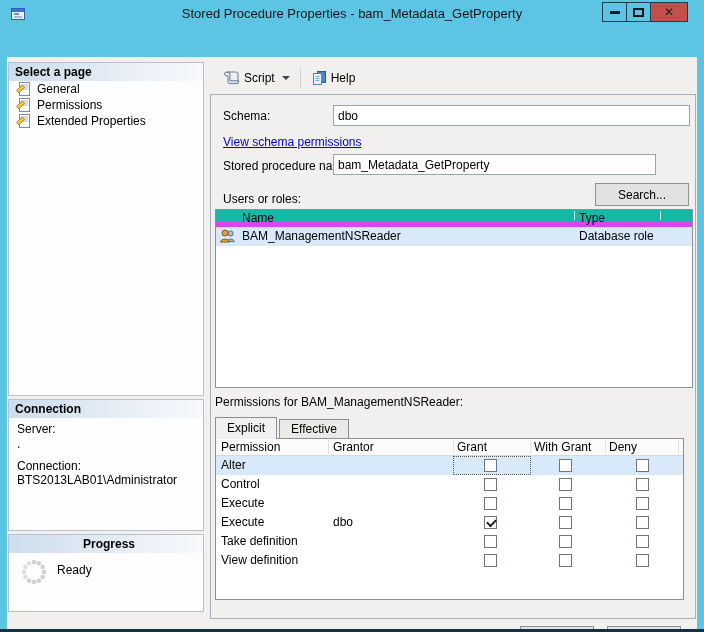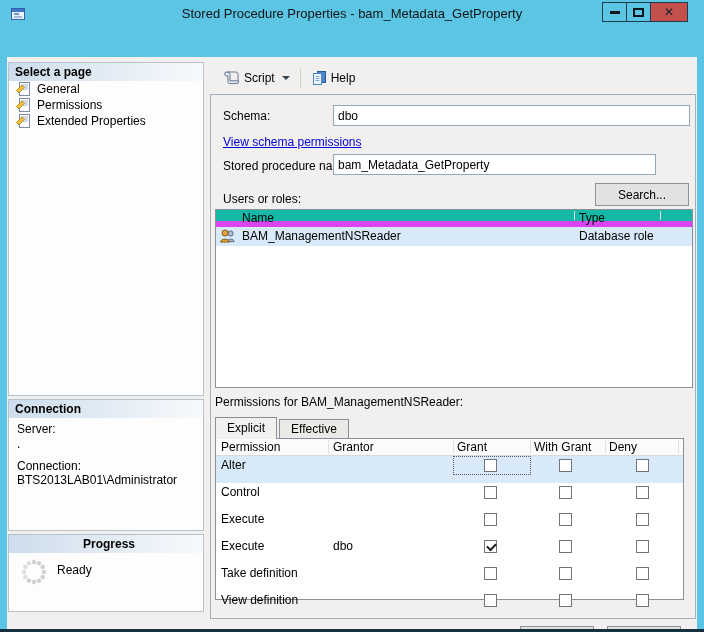--- a/index.html
+++ b/index.html
@@ -61,21 +61,21 @@
   .row-icon{position:absolute;left:3px;top:1px;}
 
   
   .tabs{position:absolute;left:4px;top:321px;height:22px;display:flex;align-items:flex-end;}
   .tab{padding:0 11px;border:1px solid #8a9097;border-bottom:none;line-height:19px;cursor:default;}
   .tab.active{height:22px;line-height:21px;background:#f1f0ee;position:relative;z-index:2;margin-bottom:-1px;}
   .tab.inactive{height:19px;background:#eceae7;margin-left:2px;}
   .perm-table{position:absolute;left:4px;top:343px;width:469px;height:162px;background:#fff;border:1px solid #8a9097;}
   .pt-header{position:relative;height:17px;background:#fbfbfb;border-bottom:1px solid #d9d9d9;}
   .pt-header .hcell{position:absolute;top:1px;line-height:15px;}
-  .perm-row{position:relative;height:27px;}
+  .perm-row{position:relative;height:19px;}
   .perm-row.selected{background:#d8eaf9;}
   .perm-row .pcell{position:absolute;top:0;line-height:19px;white-space:nowrap;}
   .checkbox{position:absolute;top:3px;width:13px;height:13px;border:1px solid #70757c;background:#fff;cursor:default;}
   .checkbox.checked::after{content:"";position:absolute;left:2px;top:2px;width:7px;height:4px;
     border-left:2px solid #1c1c1c;border-bottom:2px solid #1c1c1c;transform:rotate(-45deg);}
   .focus-cell{position:absolute;left:237px;top:0;width:78px;height:19px;border:1px dotted #5a5a5a;}
 
   .grip{position:absolute;right:2px;bottom:2px;width:12px;height:12px;}
   .grip i{position:absolute;width:2px;height:2px;background:#a9a9a9;}
 </style>

